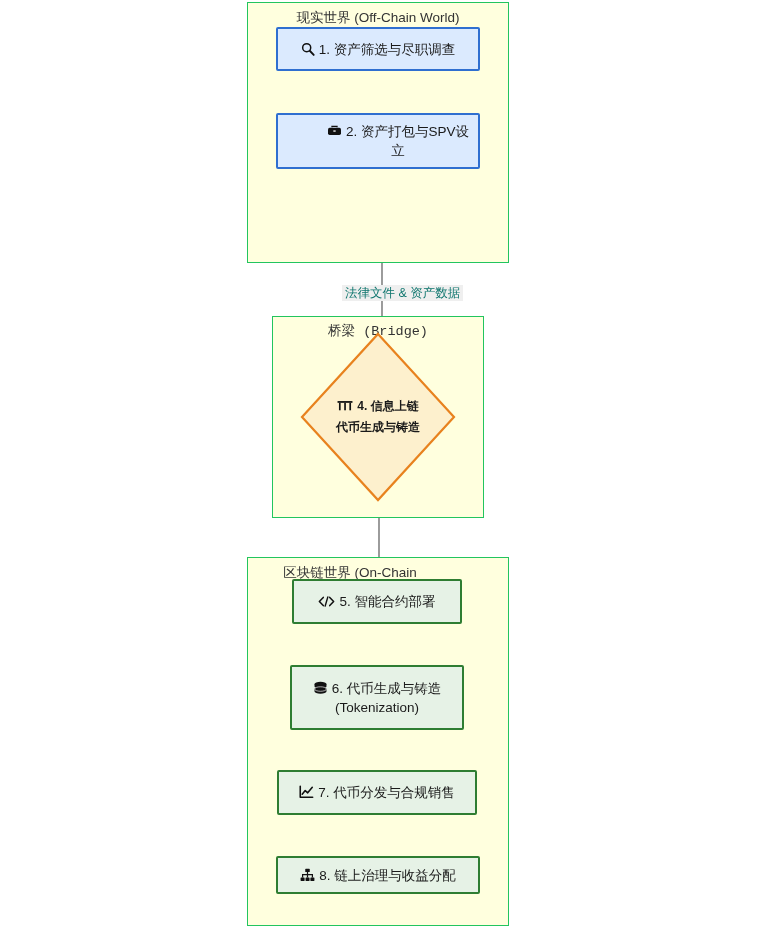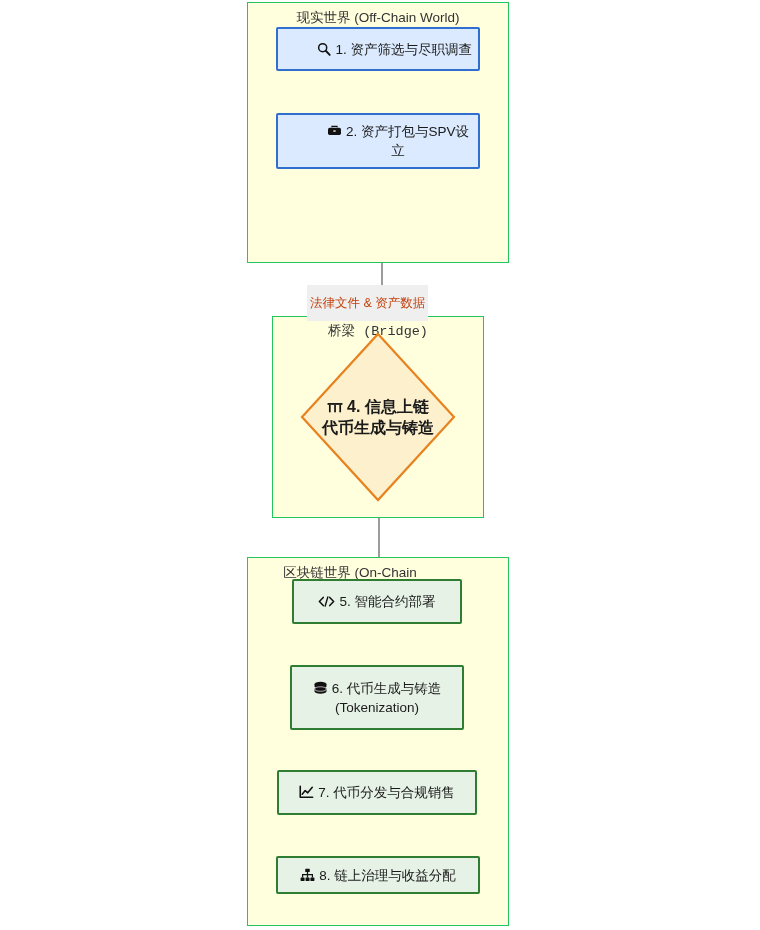--- a/index.html
+++ b/index.html
@@ -59,21 +59,20 @@
     justify-content: center;
     text-align: center;
     font-size: 13.5px;
     color: #1a1a1a;
     line-height: 19px;
     border-radius: 2px;
   }
   .node-blue {
     background: #dbeafe;
     border: 2px solid #2f6fd0;
-    justify-content: flex-end;
   }
   .node-green {
     background: #e6f2e6;
     border: 2px solid #2e7d32;
   }
   .node .label {
     display: inline-block;
     padding: 0 6px;
   }
   .ic {
@@ -109,36 +108,37 @@
   #node4-text {
     position: absolute;
     left: 0;
     top: 0;
     width: 100%;
     height: 100%;
     display: flex;
     flex-direction: column;
     align-items: center;
     justify-content: center;
-    font-size: 16px;
+    font-size: 12px;
     line-height: 21px;
     color: #1a1a1a;
     font-weight: bold;
     text-align: center;
   }
 
   
   .edge-label {
     position: absolute;
     font-size: 12.5px;
-    color: #c2410c;
+    color: #0f766e;
     background: #efefef;
-    padding: 10px 3px;
+    padding: 0 3px;
     white-space: nowrap;
     line-height: 16px;
+    margin-left: 35px;
   }
   #edge-label-1 { left: 307px; top: 285px; }
 
   
   #edges {
     position: absolute;
     left: 0; top: 0;
     width: 760px;
     height: 930px;
     pointer-events: none;

